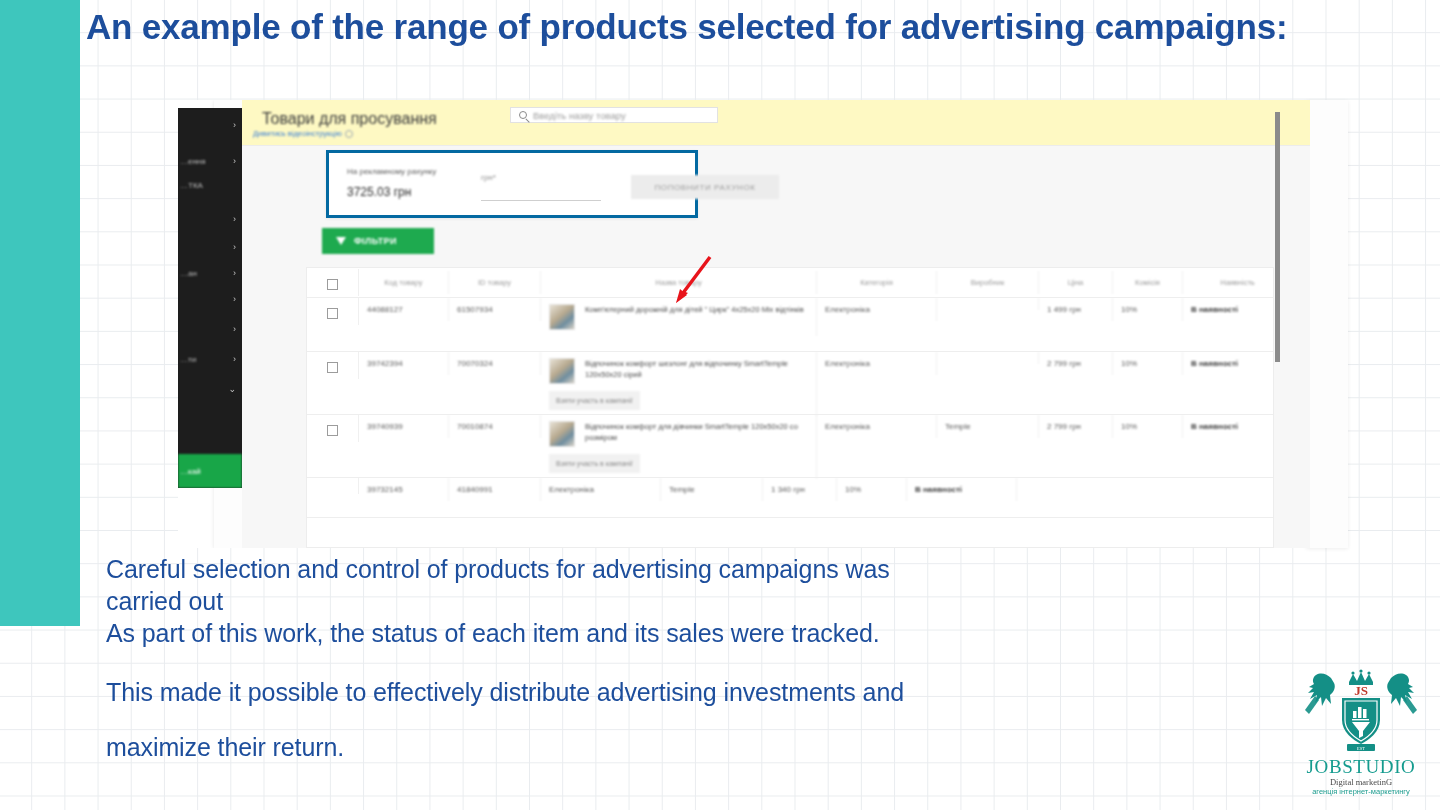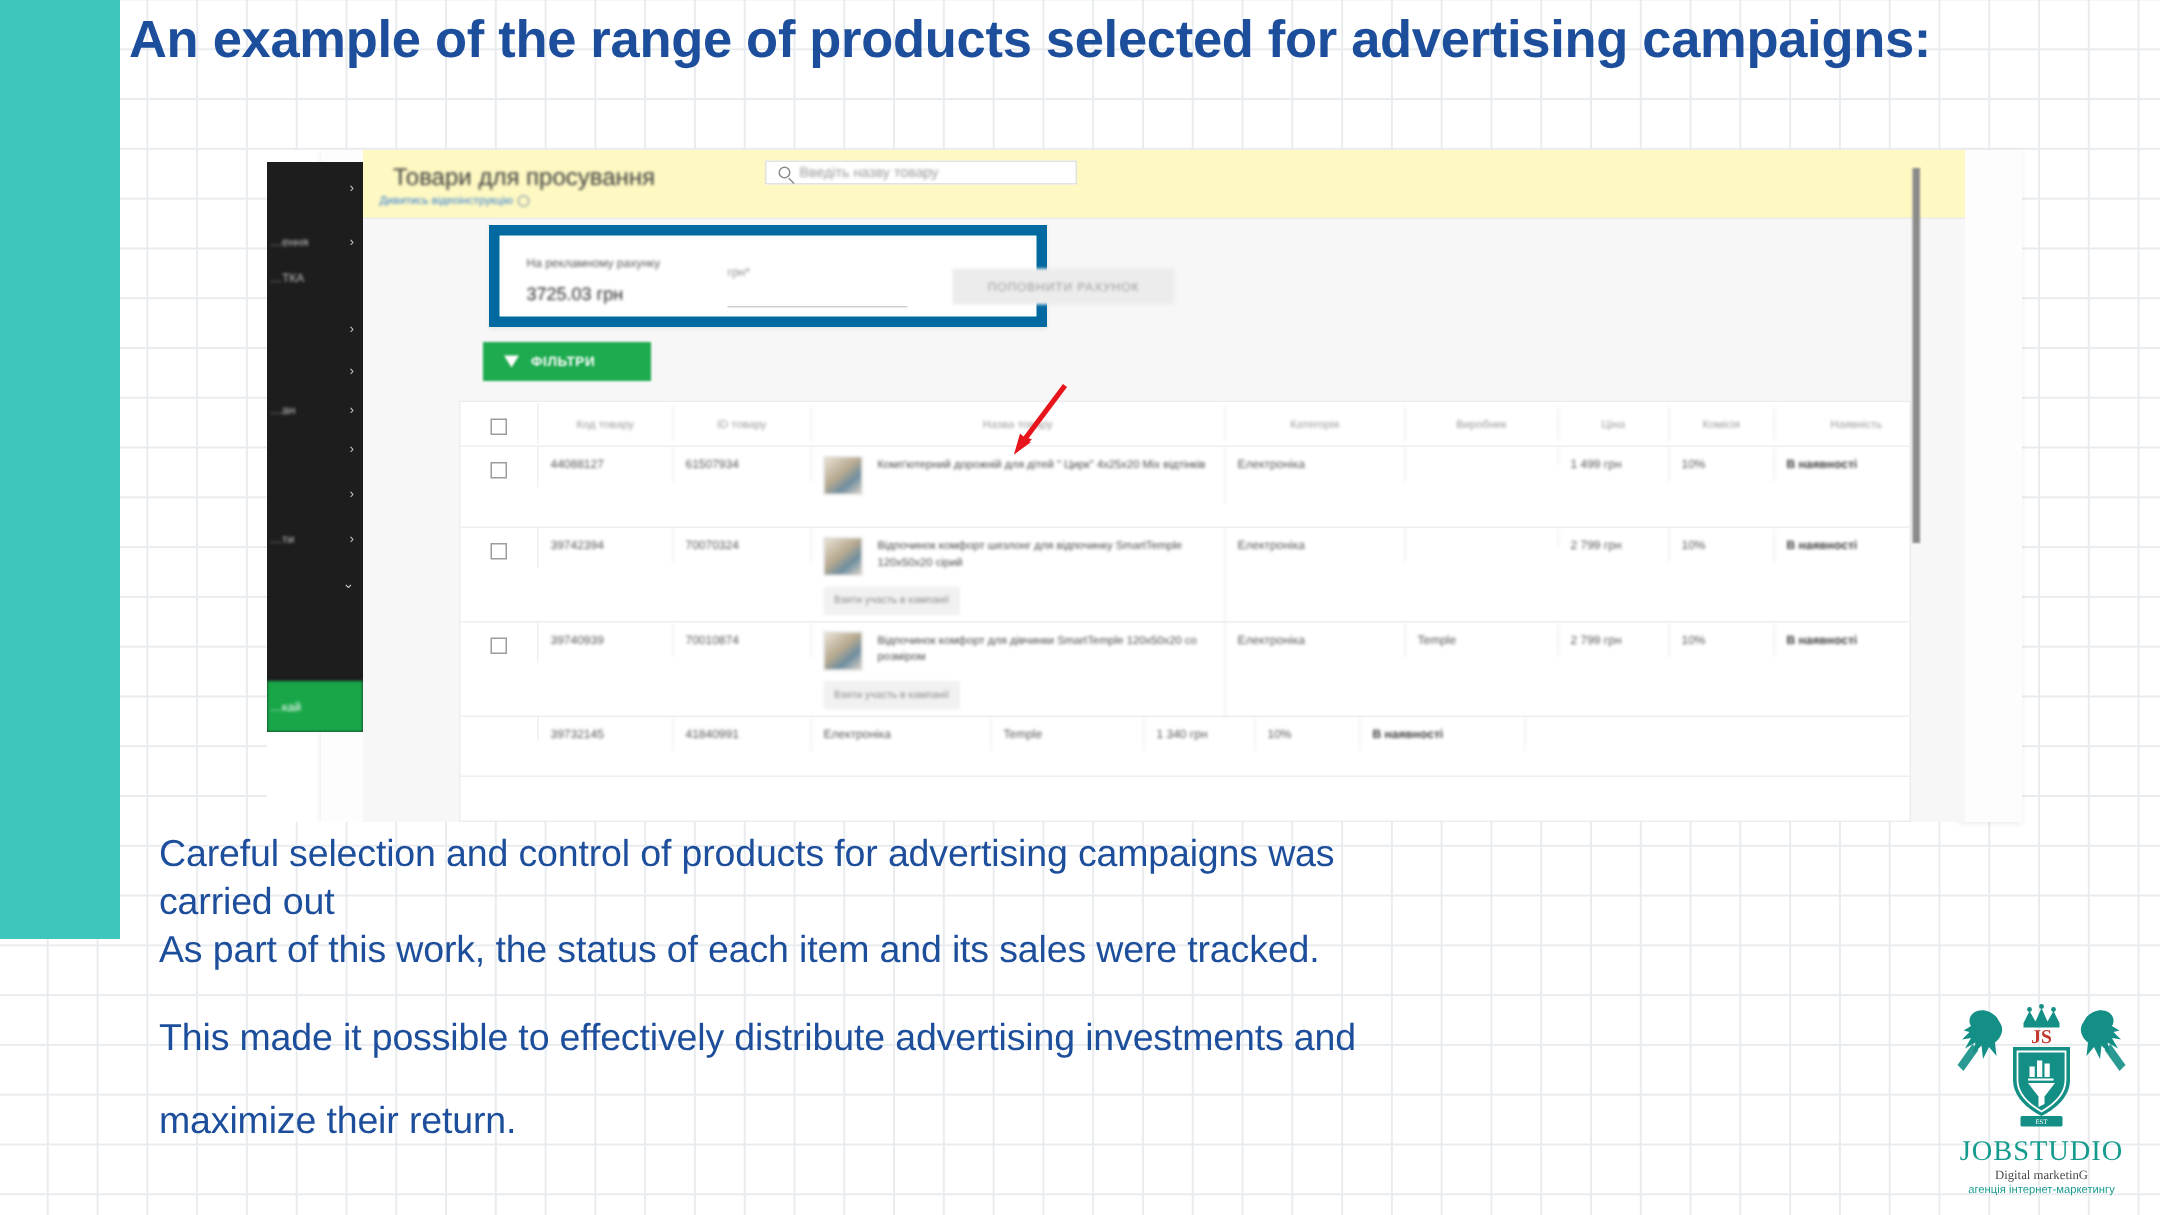--- a/index.html
+++ b/index.html
@@ -181,21 +181,21 @@
   }
   #mode-auto { background: #14a04b; color: #fff; }
   #mode-manual { background: #eaf7ee; color: #3d7b52; border: 1px solid #cfe8d7; }
 
   
   #balance-card {
     position: absolute;
     left: 84px; top: 50px;
     width: 372px; height: 68px;
     background: #fff;
-    border: 7px solid #0369a1;
+    border: 3px solid #0369a1;
     box-shadow: 0 1px 3px rgba(0,0,0,.07);
   }
   #balance-label {
     position: absolute; left: 18px; top: 14px;
     font-size: 8px; color: #585858; filter: blur(0.9px); white-space: nowrap;
   }
   #balance-value {
     position: absolute; left: 18px; top: 32px;
     font-size: 12px; color: #2b2b2b; filter: blur(0.9px); white-space: nowrap;
   }

